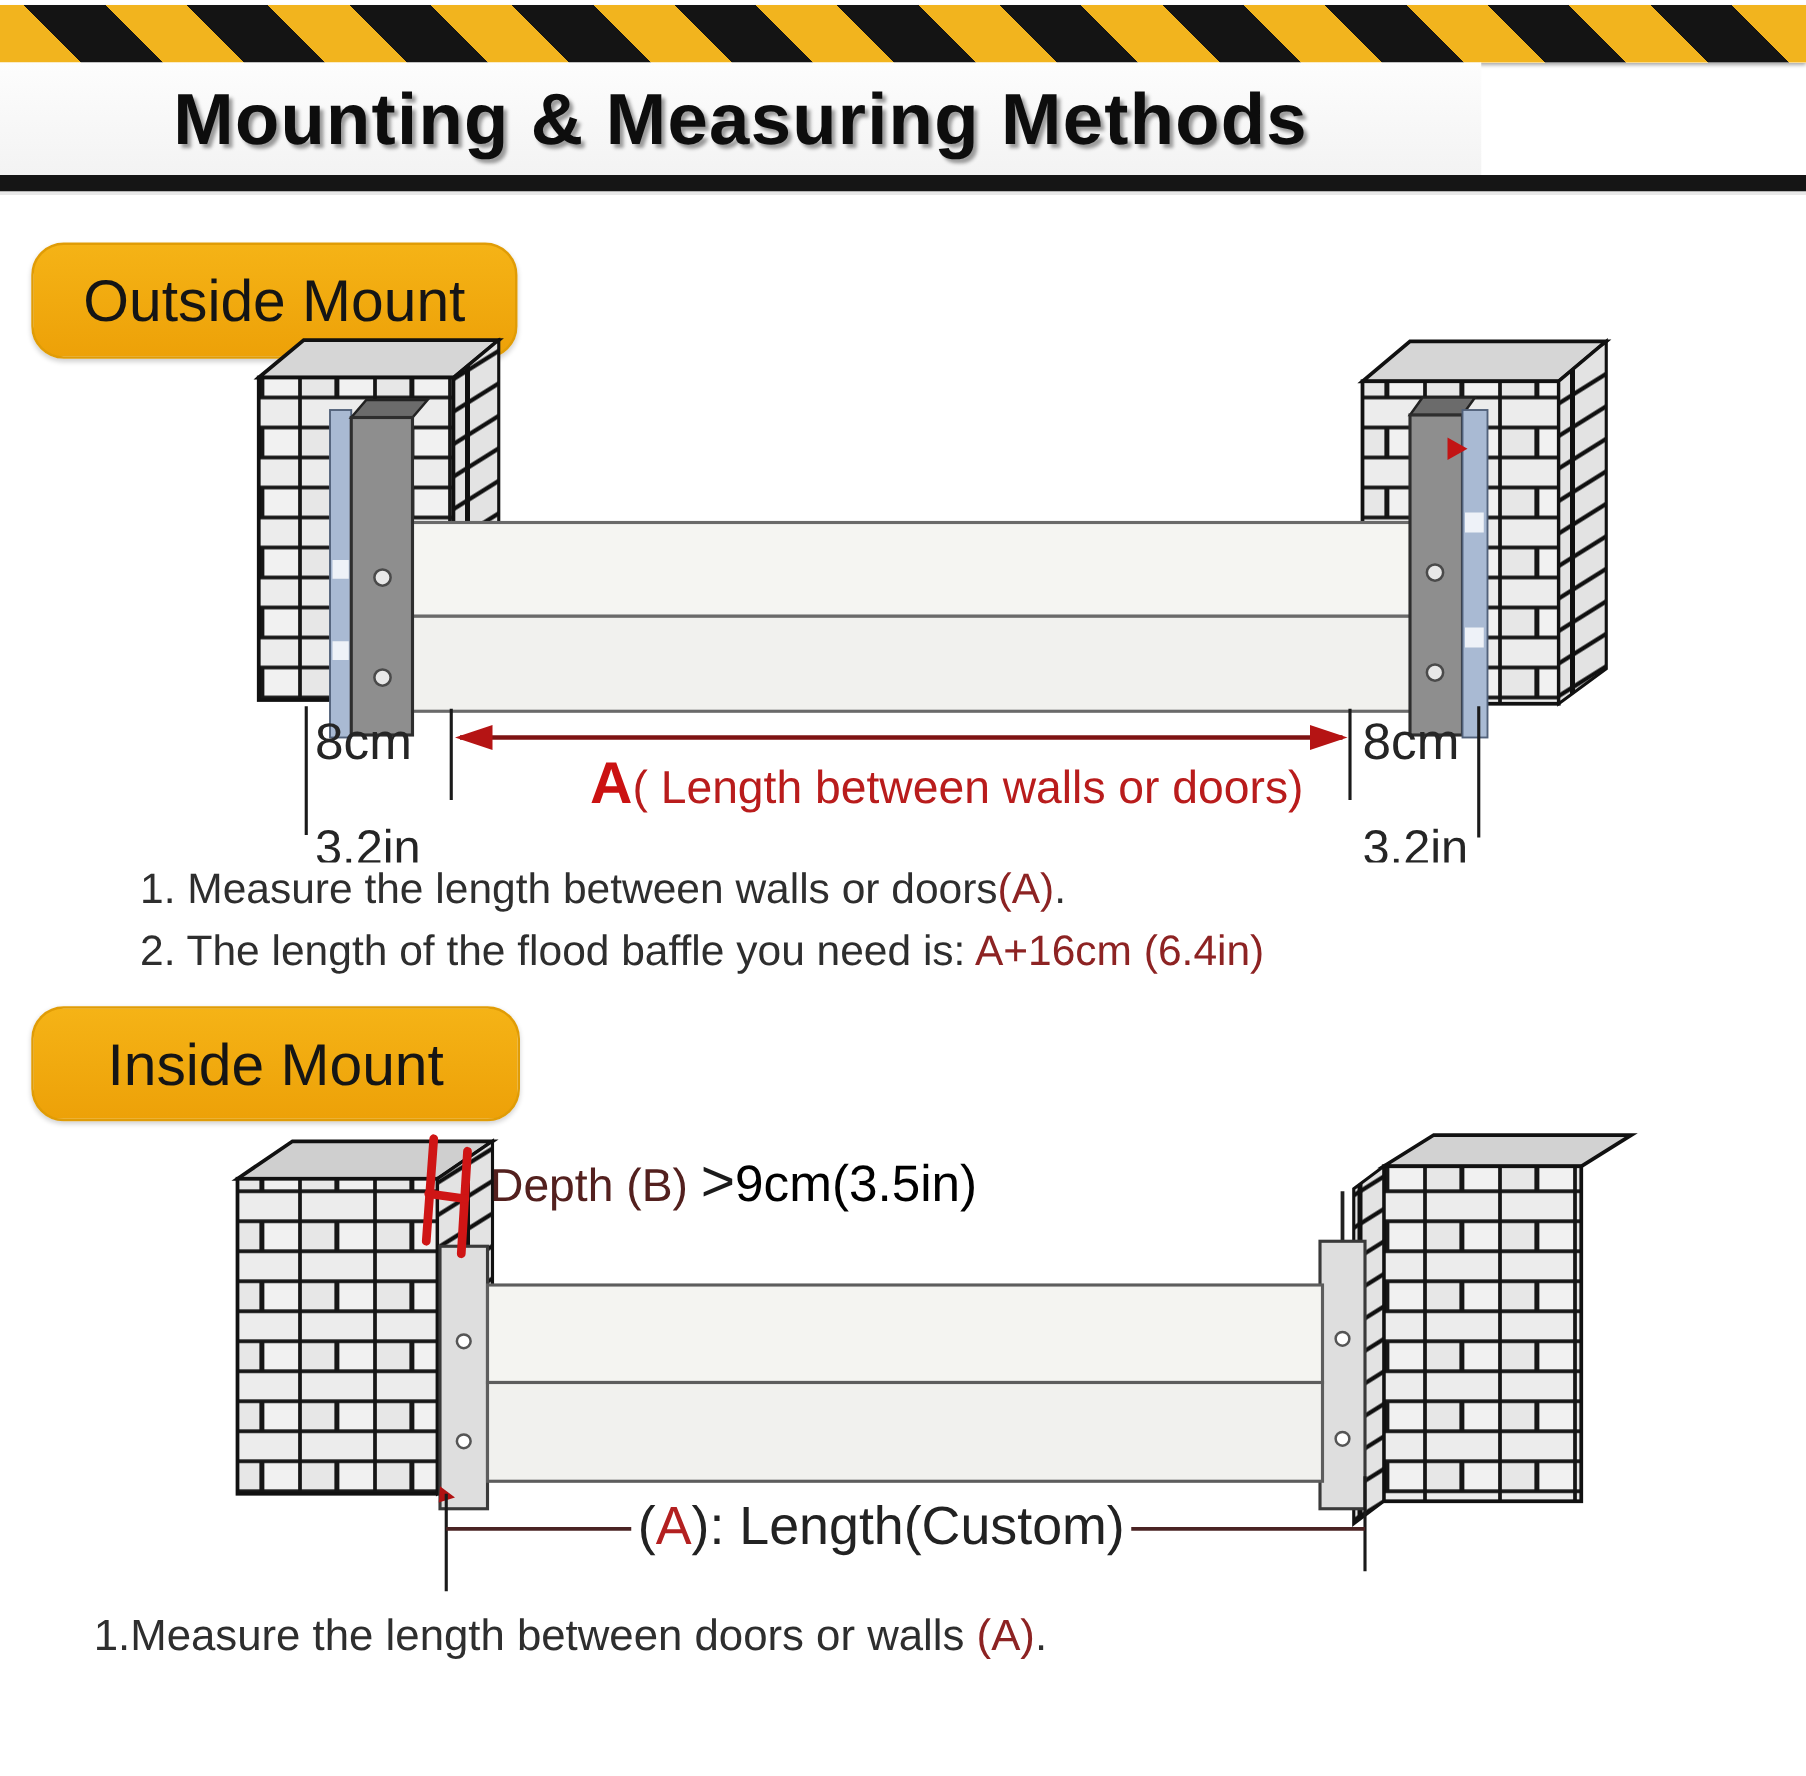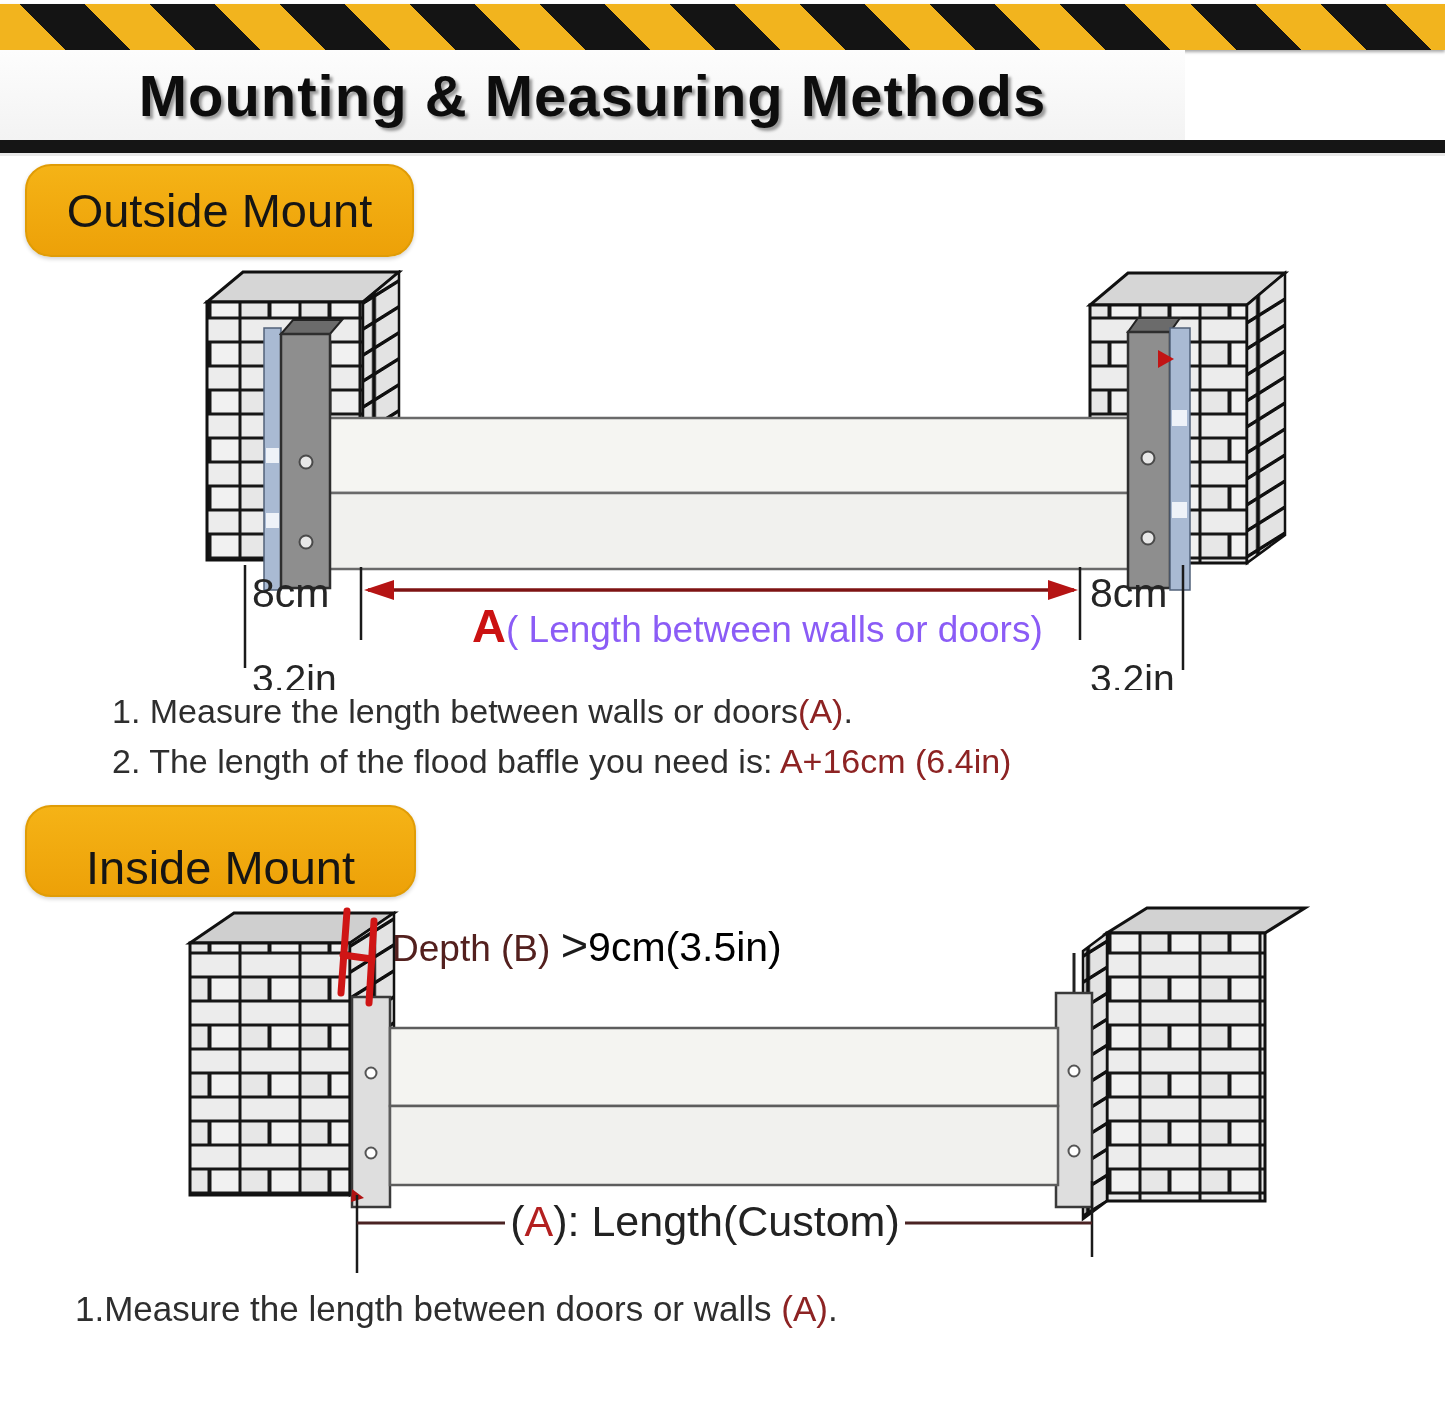--- a/index.html
+++ b/index.html
@@ -27,35 +27,35 @@
     border-bottom:3px solid #e8e8e8;}
 
   
   .badge{
     background:linear-gradient(#f5b316,#eda108);
     border-radius:26px;border:2px solid #e09c06;
     display:flex;align-items:center;justify-content:center;
     font-size:47px;color:#151515;
     box-shadow:0 2px 4px rgba(0,0,0,.18);
   }
-  .badge-outside{left:25px;top:164px;width:385px;height:89px;}
-  .badge-inside{left:25px;top:805px;width:387px;height:88px;align-items:flex-end;}
+  .badge-outside{left:25px;top:194px;width:385px;height:89px;}
+  .badge-inside{left:25px;top:805px;width:387px;height:88px;}
 
   
   .diagram{left:0;width:1445px;overflow:hidden;}
   .diagram-outside{top:270px;height:420px;padding-left:38px;}
   .diagram-inside{top:905px;height:385px;}
   .diagram svg{position:absolute;left:0;top:0;}
 
   .dim-block{line-height:47px;color:#252525;}
   .dim-block .cm{font-size:41px;}
   .dim-block .in{font-size:39px;margin-top:38px;}
   .span-label{white-space:nowrap;}
   .span-label .acc{font-size:47px;font-weight:700;color:#cb1212;}
-  .span-label .rest{font-size:37px;color:#8b5cf6;}
+  .span-label .rest{font-size:37px;color:#b91c1c;}
 
   .depth-label{white-space:nowrap;}
   .depth-label .mar{font-size:37px;color:#53201e;}
   .depth-label .gt{font-size:47px;color:#1b1b1b;}
   .depth-label .red{font-size:41px;color:#000000;}
 
   .length-label{text-align:center;font-size:43px;color:#222;white-space:nowrap;}
   .length-label .acc{color:#b32020;}
 
   

